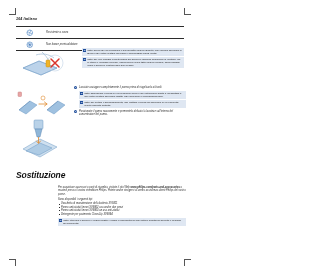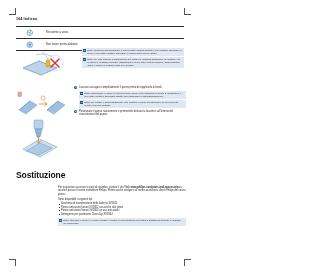--- a/index.html
+++ b/index.html
@@ -1,21 +1,21 @@
 <!DOCTYPE html>
 <html><head>
 <meta charset="utf-8">
 <style>
   html,body{margin:0;padding:0;}
   body{
     width:200px;height:274px;background:#ffffff;
     font-family:"Liberation Sans",sans-serif;
     color:#1a1a1a;overflow:hidden;position:relative;
   }
-  .page{position:absolute;inset:0;}
+  .page{position:absolute;inset:0;font-style:italic;}
 
   
   .crop{position:absolute;width:7px;height:7px;}
   .crop i{position:absolute;background:#555;}
   .crop i.h{width:7px;height:1px;}
   .crop i.v{width:1px;height:7px;}
   .crop.tl{left:9px;top:8px;}
   .crop.tl i.h{left:0;top:6px;} .crop.tl i.v{left:6px;top:0;}
   .crop.tr{right:9px;top:8px;}
   .crop.tr i.h{right:0;top:6px;} .crop.tr i.v{right:6px;top:0;}

